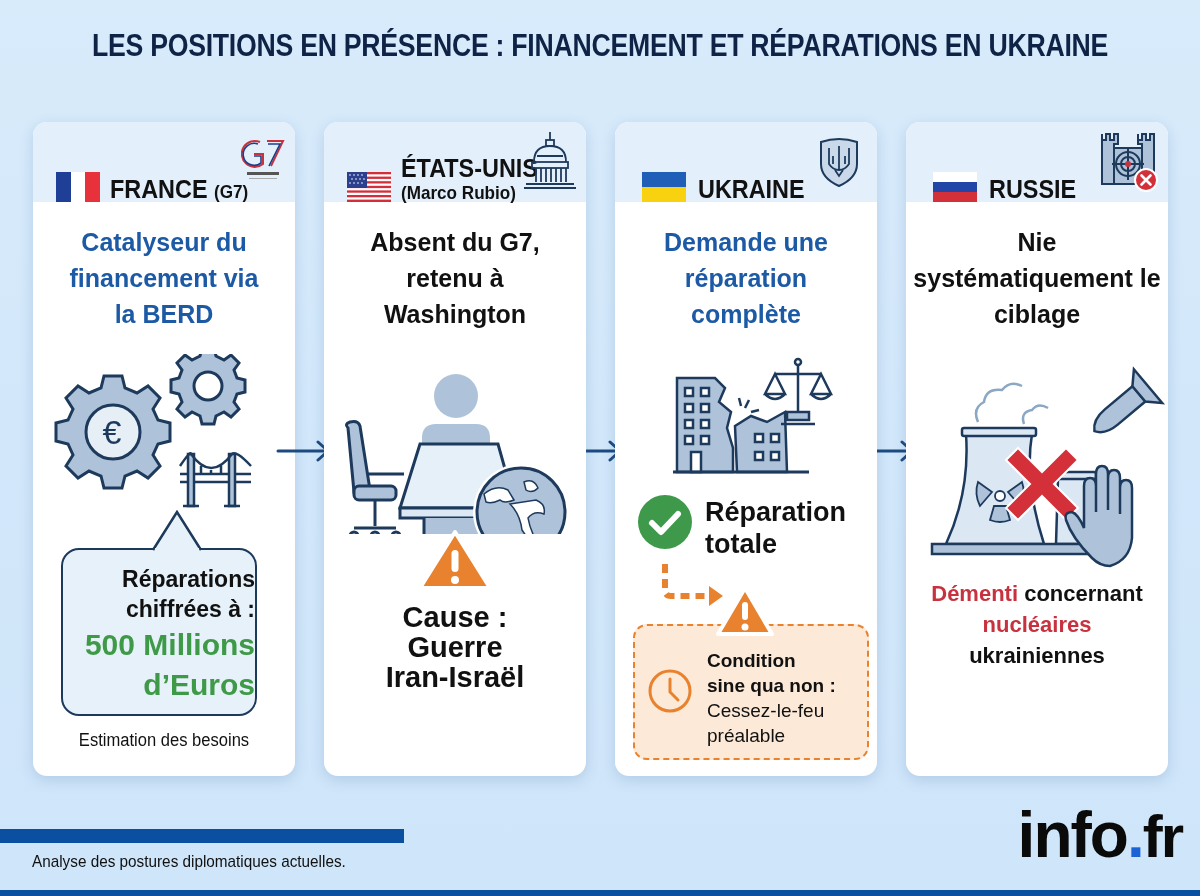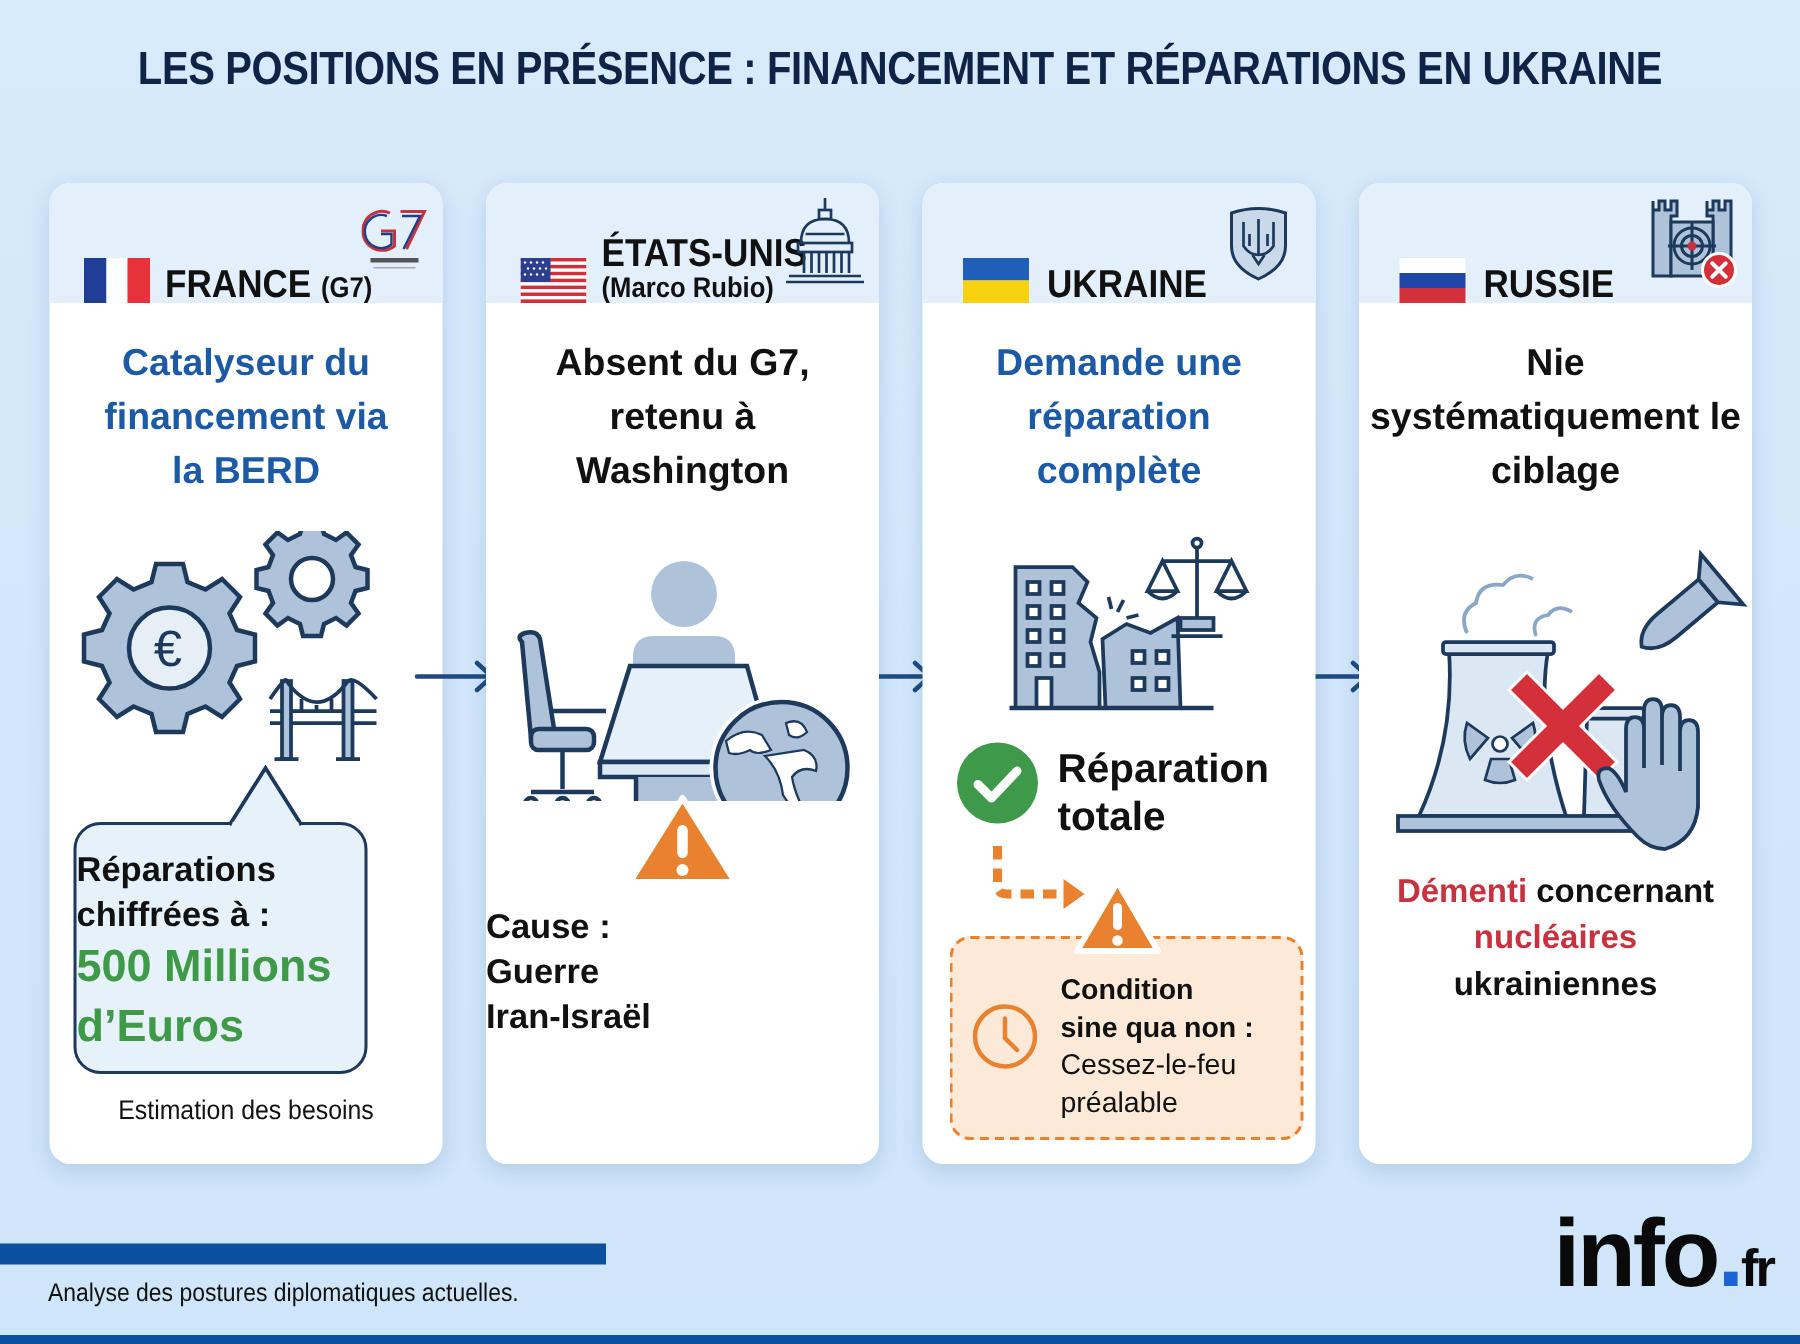--- a/index.html
+++ b/index.html
@@ -43,34 +43,34 @@
   .head-icon { position: absolute; right: 14px; top: 12px; }
   .headline {
     text-align: center; font-weight: 700; font-size: 25px; line-height: 36px;
     margin-top: 22px; padding: 0 8px;
   }
   .headline.blue { color: #1c5aa6; }
   .headline.black { color: #111; }
   .illus { position: absolute; left: 0; width: 262px; }
   .arrow { position: absolute; top: 440px; }
   .bubble {
-    position: absolute; left: 16px; top: 426px; width: 196px; height: 168px;
+    position: absolute; left: 28px; top: 426px; width: 196px; height: 168px;
     background: #e6f1fa; border: 2.5px solid #1d3a5c; border-radius: 18px;
-    text-align: left; padding-top: 14px;
+    text-align: right; padding-top: 14px;
   }
   .bubble .l1 { font-weight: 700; font-size: 23px; color: #111; line-height: 30px; }
   .bubble .amount { font-weight: 700; font-size: 30px; color: #3f9a48; line-height: 38px; margin-top: 2px; }
   .bubble-tail { position: absolute; left: 118px; top: 388px; }
   .estim {
     position: absolute; top: 608px; width: 262px; text-align: center;
     font-size: 18px; color: #111; transform: scaleX(0.92);
   }
   .cause {
-    position: absolute; top: 480px; width: 262px; text-align: left;
-    font-weight: 700; font-size: 23px; line-height: 30px; color: #111;
+    position: absolute; top: 480px; width: 262px; text-align: center;
+    font-weight: 700; font-size: 29px; line-height: 30px; color: #111;
   }
   .ok-row { position: absolute; left: 22px; top: 372px; display: flex; align-items: flex-start; }
   .ok-text { font-weight: 700; font-size: 27px; line-height: 32px; color: #111; margin-left: 12px; margin-top: 2px; }
   .cond-box {
     position: absolute; left: 18px; top: 502px; width: 236px; height: 136px;
     background: #fde9d8; border: 2.5px dashed #e8822e; border-radius: 14px;
   }
   .cond-text {
     position: absolute; left: 72px; top: 22px; font-size: 19px; line-height: 25px; color: #111;
   }
@@ -85,21 +85,21 @@
     position: absolute; left: 32px; top: 852px; font-size: 17px; color: #111;
     transform: scaleX(0.9); transform-origin: left;
   }
   .bottom-line { position: absolute; left: 0; top: 890px; width: 1200px; height: 6px; background: #0b4fa0; }
   .logo {
     position: absolute; right: 18px; top: 803px;
     font-weight: 700; font-size: 64px; color: #0a0a0a; letter-spacing: -2px;
     font-family: "Liberation Sans", sans-serif; line-height: 1;
   }
   .logo .dot { color: #1a63d6; }
-  .logo .fr { font-size: 35px; }
+  .logo .fr { font-size: 60px; }
 </style>
 </head>
 <body>
 
 <div class="title">LES POSITIONS EN PRÉSENCE : FINANCEMENT ET RÉPARATIONS EN UKRAINE</div>
 
 <div class="card" style="left:33px;">
   <div class="card-head">
     <div class="flag fr">
       <span style="background:#1f3f96"></span>

